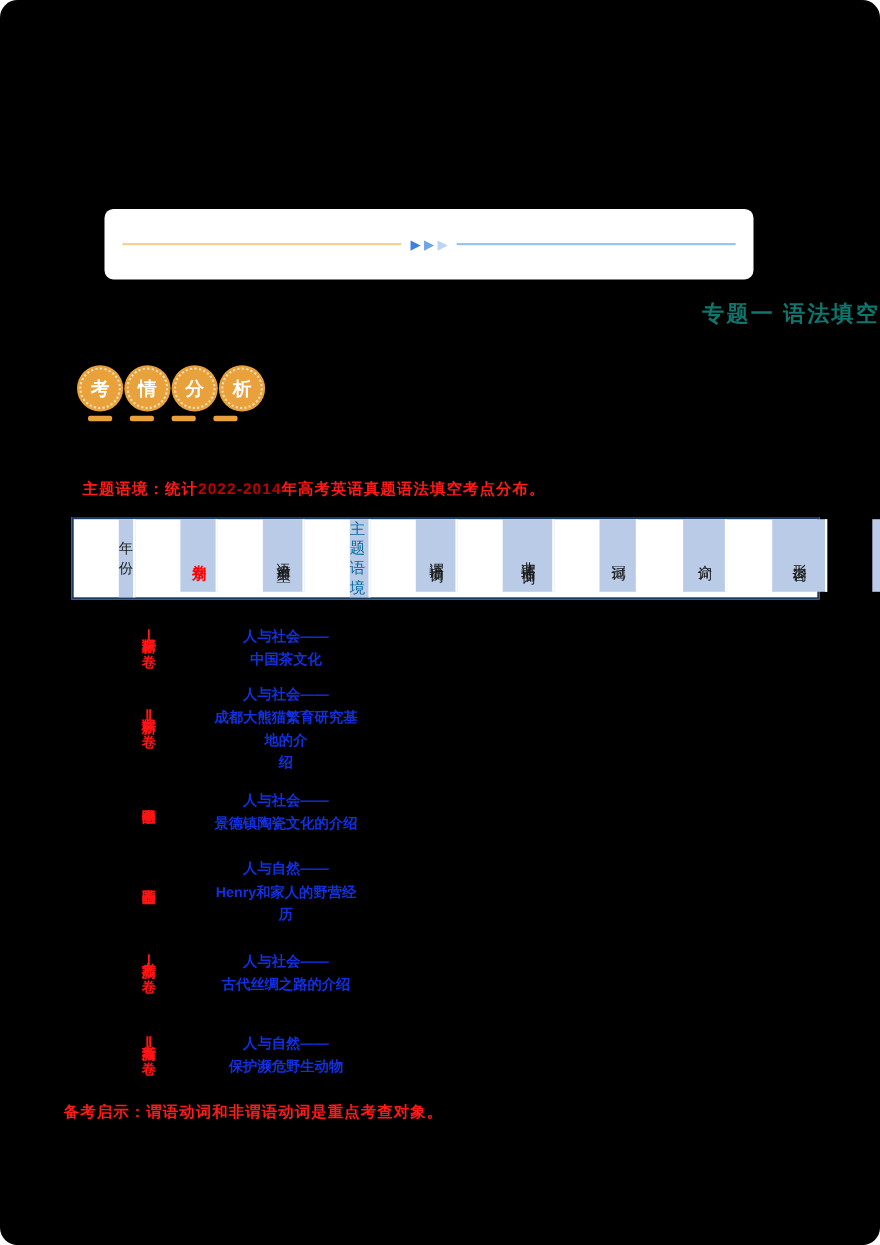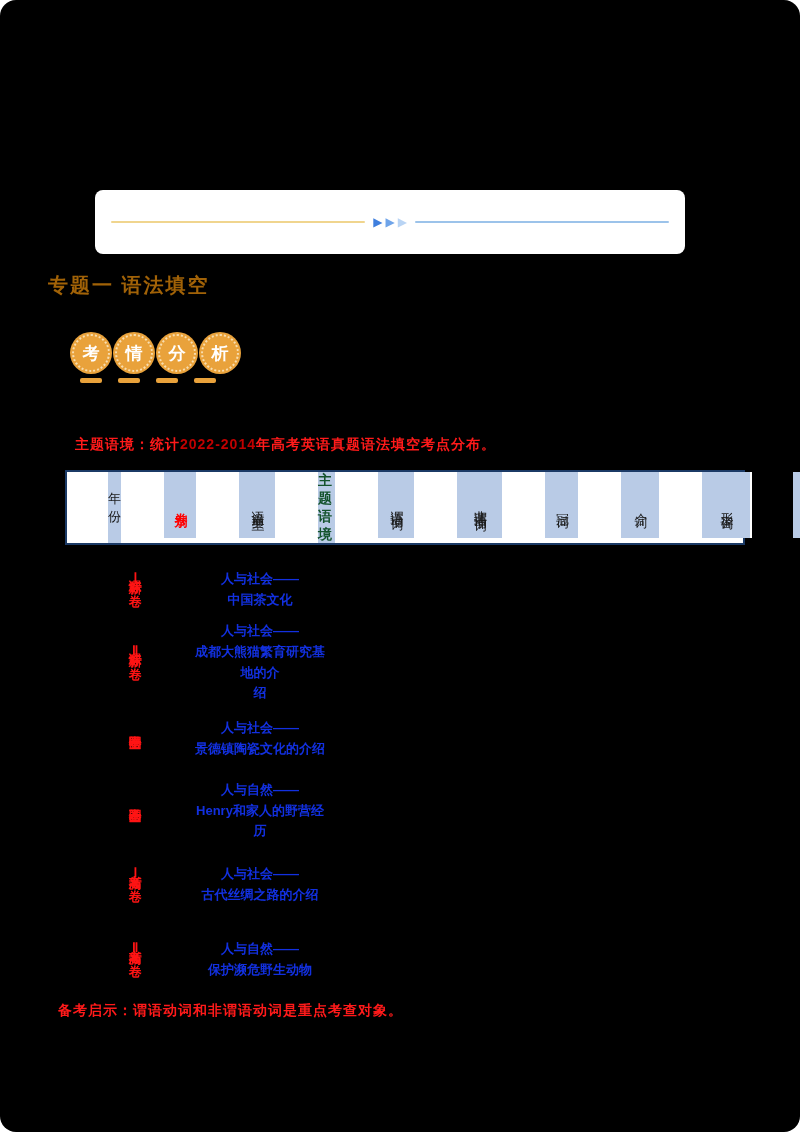--- a/index.html
+++ b/index.html
@@ -19,22 +19,22 @@
   }
   .line-left{flex:1;height:2px;background:#f0d58e;border-radius:1px;}
   .line-right{flex:1;height:2px;background:#9cc3ea;border-radius:1px;}
   .arrows{display:flex;gap:3px;align-items:center;}
   .arrows span{font-size:12px;line-height:1;}
   .arrow-1{color:#3f7fde;}
   .arrow-2{color:#6fa4e9;}
   .arrow-3{color:#b9d4f4;}
   
   .page-title{
-    position:absolute;top:272px;left:0;right:0;text-align:left;
-    color:#a16207;font-size:20px;font-weight:bold;letter-spacing:2px;padding-left:48px;
+    position:absolute;top:272px;left:0;right:0;text-align:right;
+    color:#0f766e;font-size:20px;font-weight:bold;letter-spacing:2px;padding-left:48px;
   }
   
   .stamp{position:absolute;left:72px;top:334px;display:flex;gap:5px;}
   .stamp-circle{
     width:34px;height:34px;border-radius:50%;
     background:#e9a23b;border:2px dotted #f8ddae;
     box-shadow:0 0 0 2px #e9a23b;
     display:flex;align-items:center;justify-content:center;
     color:#ffffff;font-size:17px;font-weight:bold;
   }
@@ -71,21 +71,21 @@
   .th:nth-child(10){width:38px;}
   .th:nth-child(11){width:37px;}
   .th:nth-child(12){width:35px;}
   .th:nth-child(13){width:58px;}
   .th:nth-child(14){width:33px;}
   .v{
     writing-mode:vertical-rl;text-orientation:upright;
     letter-spacing:2px;line-height:1.15;max-height:66px;
   }
   .th-paper{color:#ff0000;font-weight:bold;}
-  .th-topic{color:#14532d;font-weight:bold;font-size:14px;letter-spacing:3px;}
+  .th-topic{color:#0369a1;font-weight:normal;font-size:14px;letter-spacing:3px;}
   
   .tbody{position:absolute;left:65px;top:545px;width:680px;}
   .trow{display:flex;}
   .td{display:flex;align-items:center;justify-content:center;box-sizing:border-box;}
   .td:nth-child(1){width:53px;}
   .td:nth-child(2){width:34px;}
   .td:nth-child(3){width:38px;}
   .td:nth-child(4){width:140px;margin-top:25px;}
   .r0{height:65px;} .r1{height:80px;} .r2{height:72px;}
   .r3{height:73px;} .r4{height:75px;} .r5{height:75px;}

